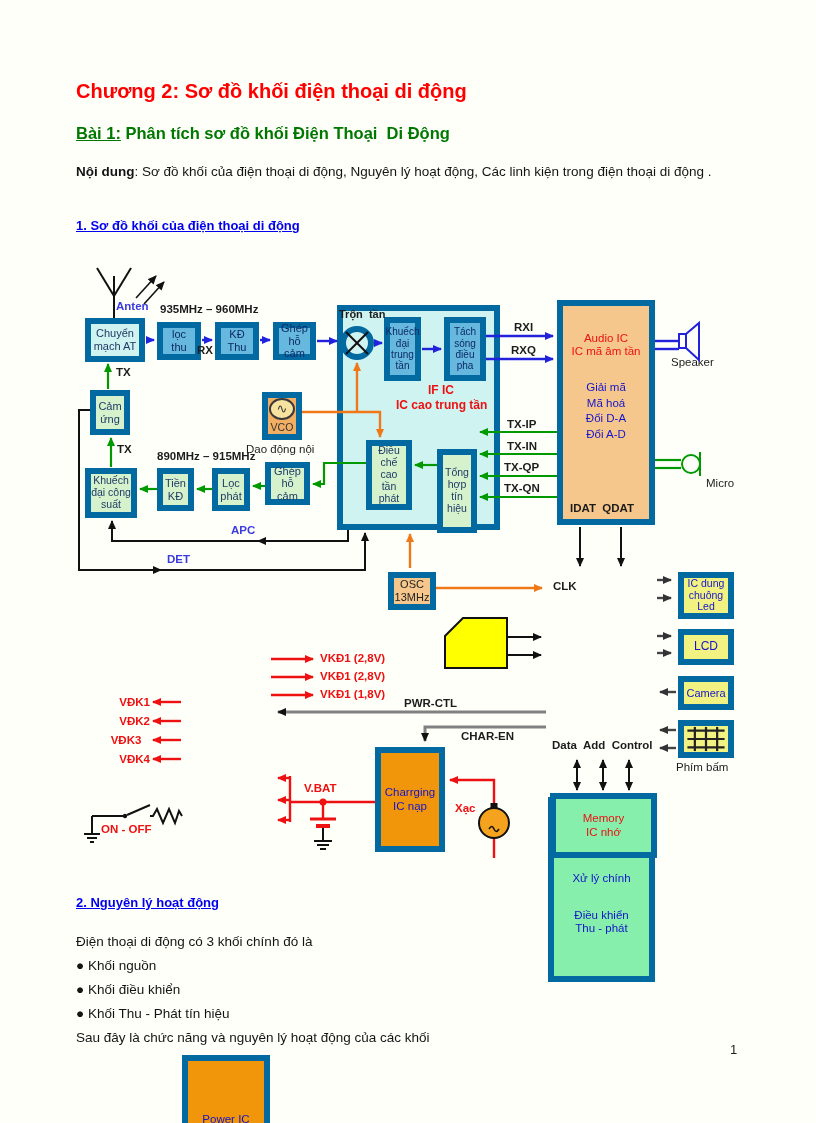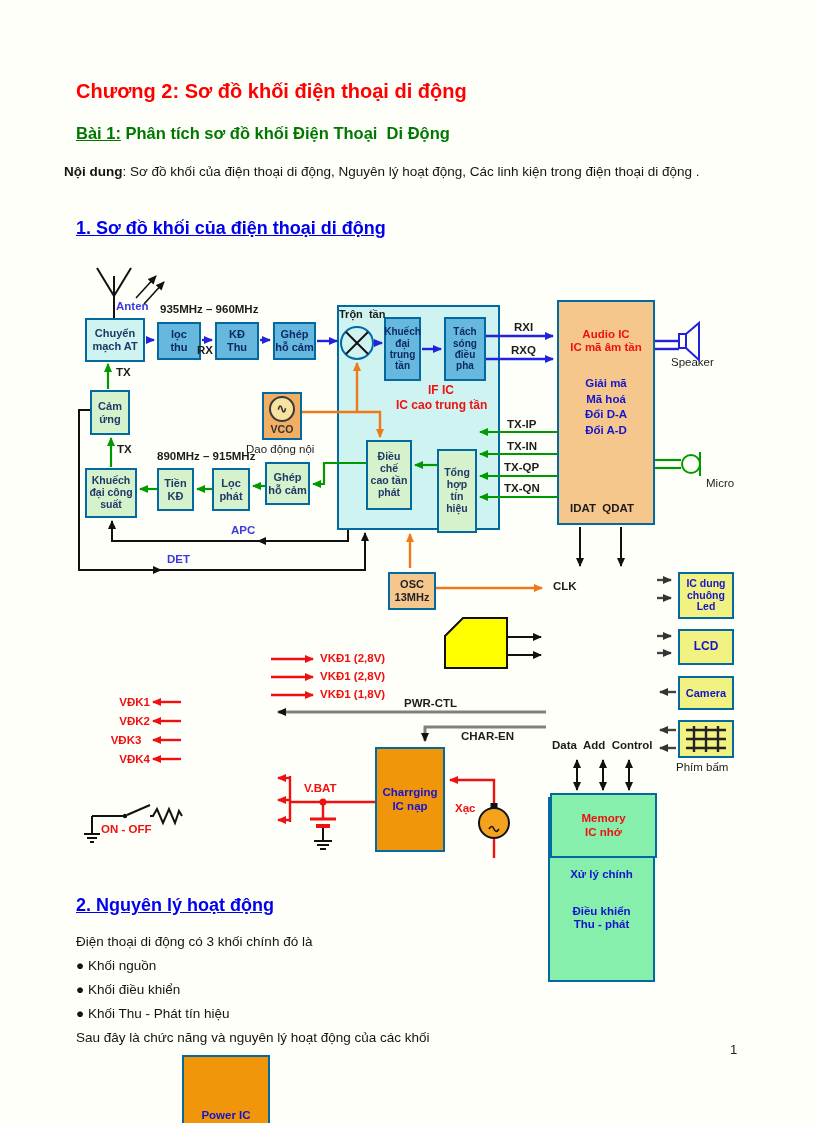--- a/index.html
+++ b/index.html
@@ -1,26 +1,26 @@
 <!DOCTYPE html>
 <html><head>
 <meta charset="utf-8">
 <style>
   html,body{margin:0;padding:0;background:#e8e8e8;font-family:"Liberation Sans",sans-serif;}
   .page{position:relative;width:816px;height:1123px;background:#fffffa;margin:0 auto;overflow:hidden;}
   h1.chap{position:absolute;left:76px;top:80px;margin:0;font-size:20px;color:#ff0000;font-weight:bold;}
   .lesson{position:absolute;left:76px;top:124px;font-size:16.5px;font-weight:bold;color:#007800;white-space:pre;}
   .lesson .u{text-decoration:underline;}
-  .intro{position:absolute;left:64px;top:162px;width:684px;font-size:13.5px;color:#141414;line-height:1.45;}
-  .h3{position:absolute;font-size:18px;font-weight:bold;color:#0000ee;text-decoration:underline;}
+  .intro{position:absolute;left:76px;top:162px;width:684px;font-size:13.5px;color:#141414;line-height:1.45;}
+  .h3{position:absolute;font-size:13px;font-weight:bold;color:#0000ee;text-decoration:underline;}
   .para2{position:absolute;left:76px;top:930px;font-size:13.5px;color:#141414;line-height:24px;}
   .pageno{position:absolute;left:730px;top:1042px;font-size:13px;color:#222;}
 
-  .box{position:absolute;box-sizing:border-box;border:2px solid #0369a1;display:flex;flex-direction:column;
-       align-items:center;justify-content:center;text-align:center;font-weight:bold;font-size:11px;
+  .box{position:absolute;box-sizing:border-box;border:6px solid #0369a1;display:flex;flex-direction:column;
+       align-items:center;justify-content:center;text-align:center;font-weight:normal;font-size:11px;
        line-height:1.14;color:#1f3864;z-index:2;white-space:pre-line;}
   .rel{position:relative;}
   .cyan{background:#cff3f0;}
   .bluebox{background:#66b8de;color:#0d2a66;}
   .greenbox{background:#d5f2cd;color:#203a66;}
   .tanbox{background:#f6c78c;}
   .vcobox{background:#f2ae63;}
   .orangebox{background:#f1960b;}
   .pinkbox{background:#86efac;}
   .yellowbox{background:#f2f282;color:#1414cc;}

